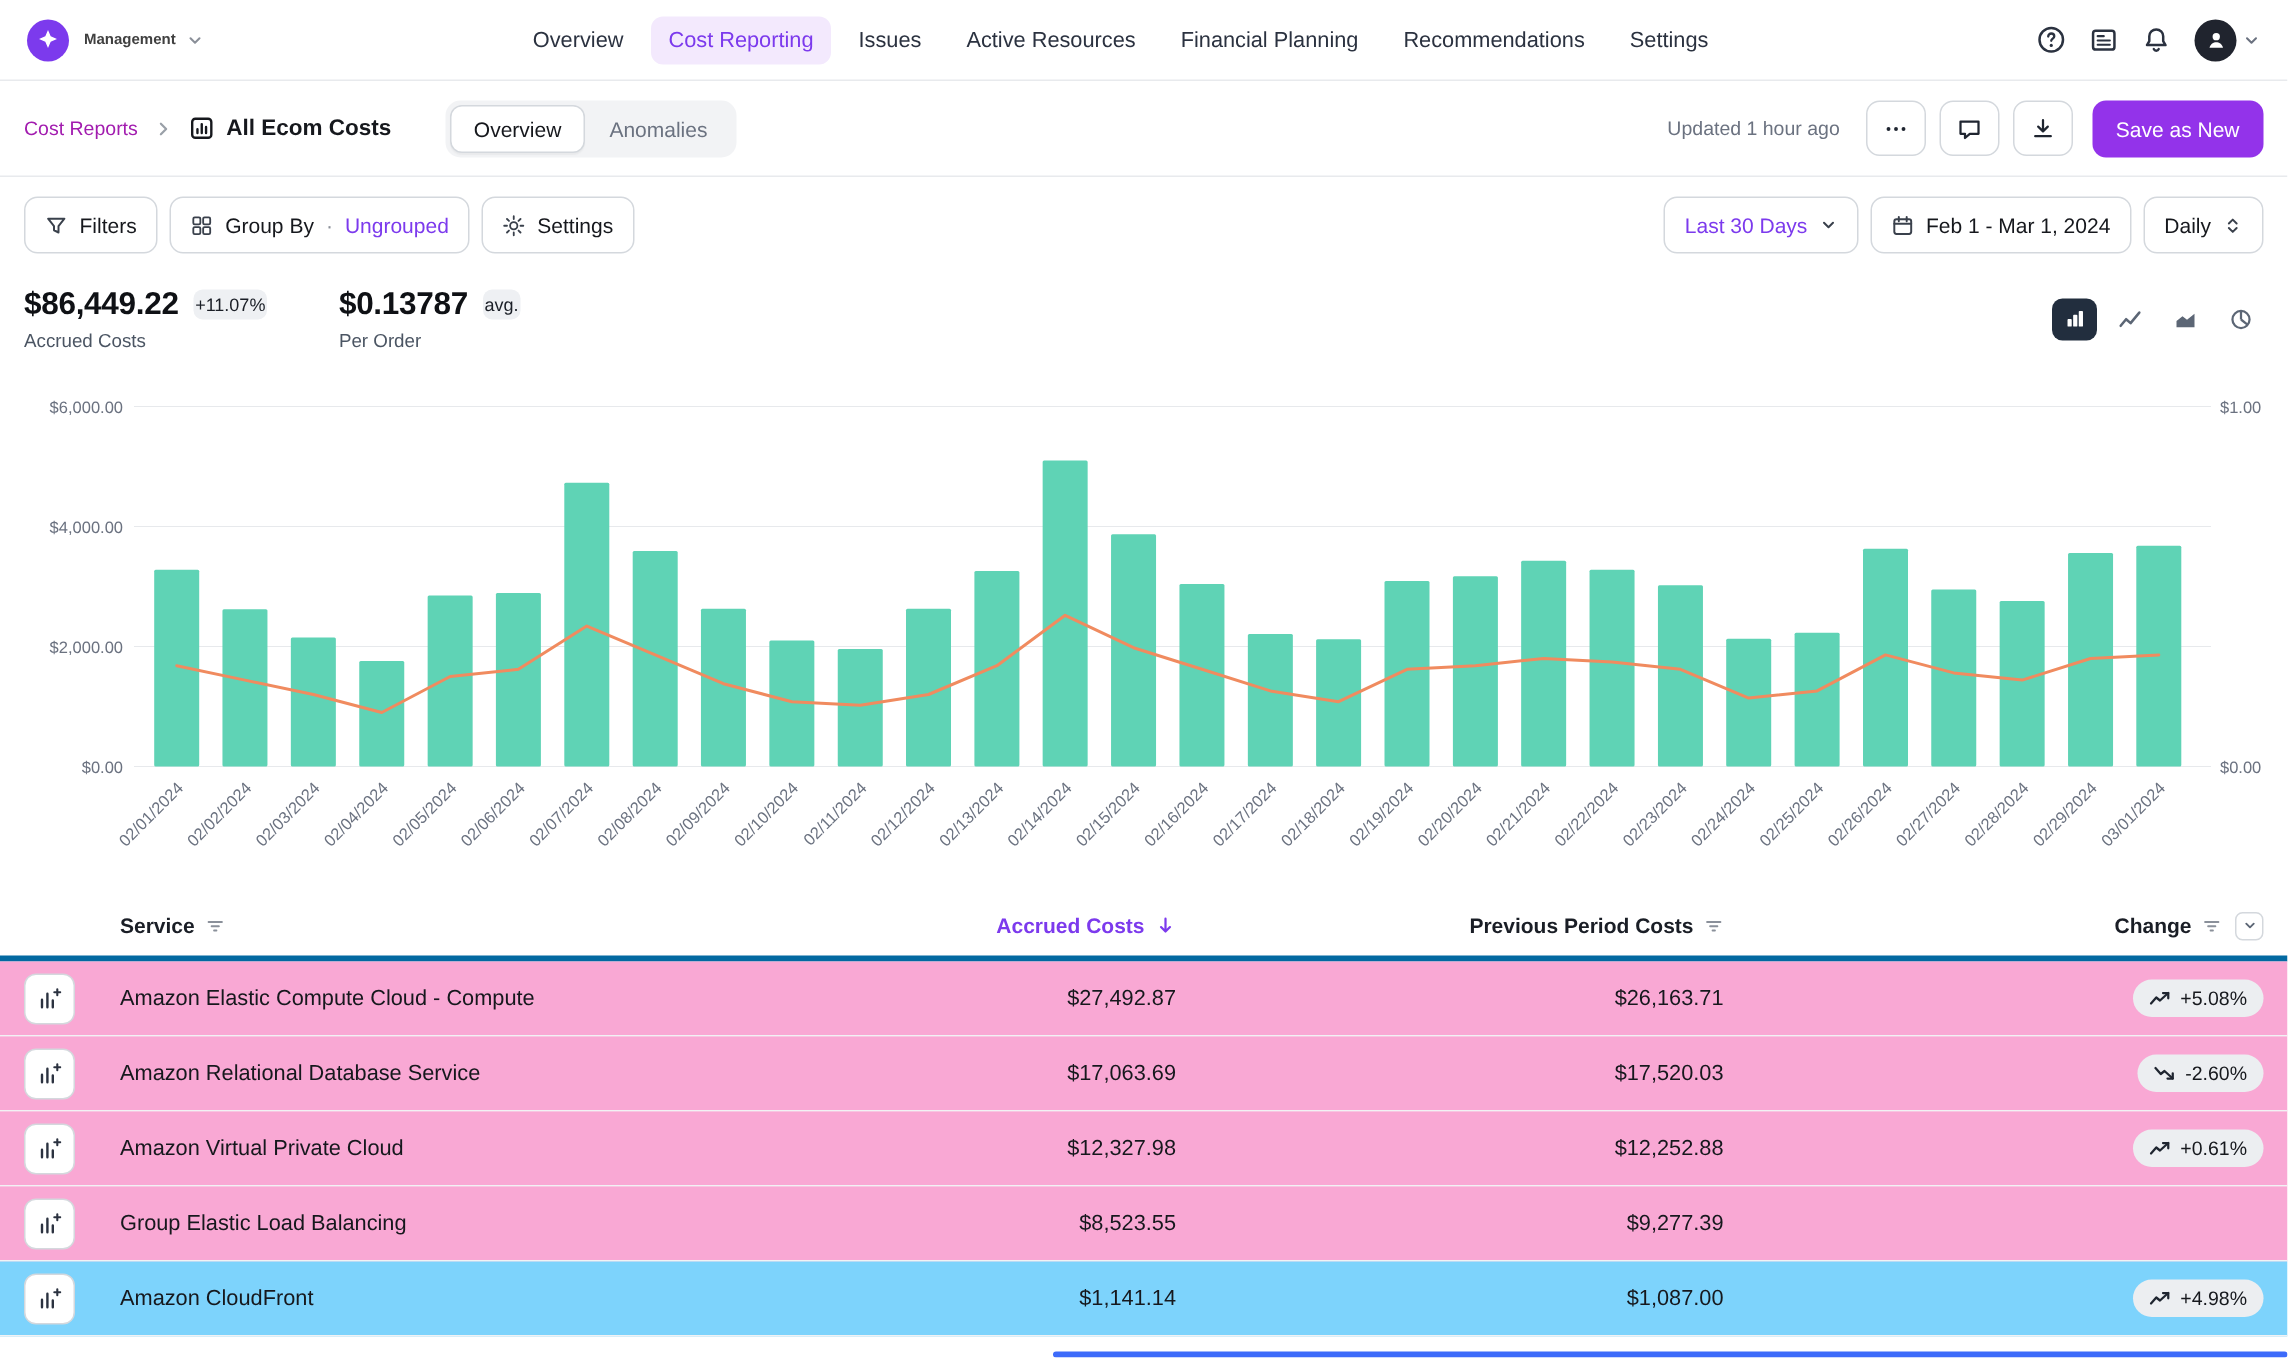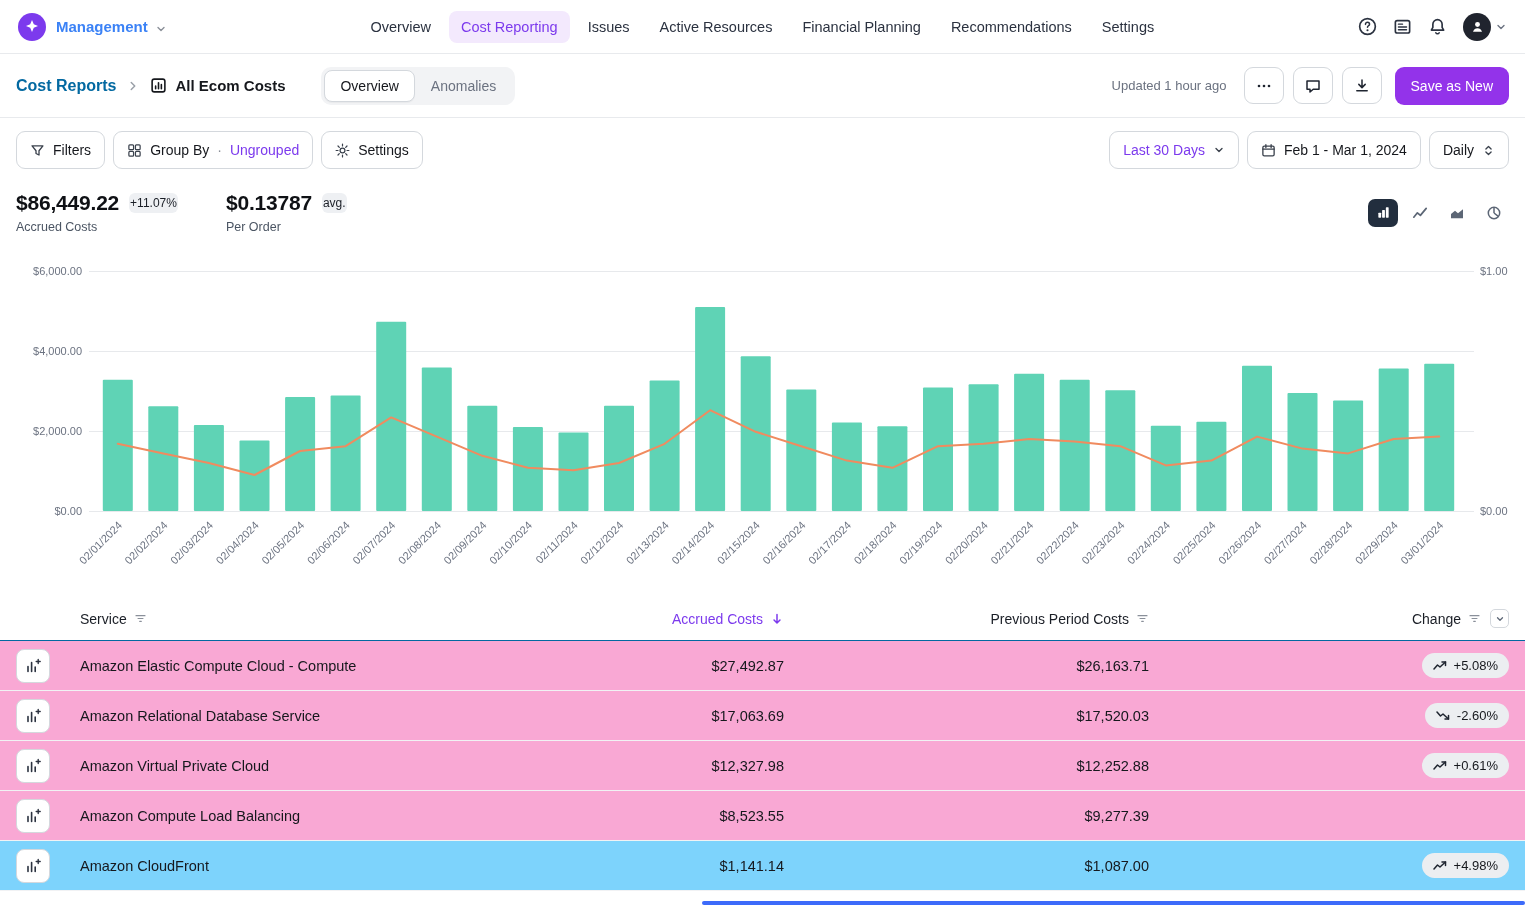--- a/index.html
+++ b/index.html
@@ -4,32 +4,32 @@
 <style>
   *{box-sizing:border-box;margin:0;padding:0}
   html,body{width:1525px;height:905px}
   body{font-family:"Liberation Sans",sans-serif;font-size:14px;color:#111827;background:#fff;overflow:hidden;position:relative}
   button{font-family:inherit;cursor:pointer}
   svg{display:block}
 
   
   .topnav{display:flex;align-items:center;height:54px;padding:0 18px;border-bottom:1px solid #e8eaed;gap:10px}
   .logo{width:28px;height:28px;border-radius:50%;background:#7c3aed;display:flex;align-items:center;justify-content:center;flex:none}
-  .workspace{display:flex;align-items:flex-end;gap:7px;background:none;border:none;font-size:15px;font-weight:700;color:#3b82f6}
+  .workspace{display:flex;align-items:center;gap:7px;background:none;border:none;font-size:10px;font-weight:700;color:#404040}
   .workspace .chev{color:#8a8f98}
   .nav-center{display:flex;align-items:center;gap:6px;margin:0 auto}
   .nav-item{padding:8px 12px;border:none;background:transparent;border-radius:8px;font-size:14.5px;color:#2b3240}
   .nav-item.active{color:#7c3aed;background:#f3e9fd;font-weight:500}
   .nav-right{display:flex;align-items:center;gap:16px}
   .plain-icon{background:none;border:none;color:#2b3240;display:flex;align-items:center;gap:4px;padding:0}
   .avatar{width:28px;height:28px;border-radius:50%;background:#20242e;display:flex;align-items:center;justify-content:center;color:#fff}
 
   
   .subheader{display:flex;align-items:center;height:64px;padding:0 16px;border-bottom:1px solid #e8eaed;gap:10px}
-  .crumb{font-size:16px;font-weight:700;color:#0369a1}
+  .crumb{font-size:13px;font-weight:400;color:#a21caf}
   .crumb-chev{color:#9aa0a8;display:flex}
   .report-title{display:flex;align-items:center;gap:8px;font-size:15px;font-weight:700;color:#16181d}
   .tabs{display:flex;align-items:center;background:#f2f3f5;border-radius:10px;padding:3px;margin-left:26px}
   .tab{padding:7px 15px;font-size:14px;color:#6b7280;border-radius:8px;border:1px solid transparent;background:transparent}
   .tab.active{background:#fff;border:1px solid #d4d8dd;color:#16181d;font-weight:500;box-shadow:0 1px 1px rgba(0,0,0,.04)}
   .subheader-right{margin-left:auto;display:flex;align-items:center;gap:9px}
   .updated{font-size:13px;color:#6b7280;margin-right:8px}
   .sq-btn{width:40px;height:37px;border:1px solid #d4d8dd;border-radius:9px;background:#fff;display:flex;align-items:center;justify-content:center;color:#1f2530}
   .save-btn{height:38px;padding:0 16px;border:none;border-radius:9px;background:#9333ea;color:#fff;font-size:14px;font-weight:500;margin-left:4px}
 
@@ -52,21 +52,21 @@
   .ct-btn{width:30px;height:28px;border:none;border-radius:7px;background:transparent;display:flex;align-items:center;justify-content:center;color:#5c6675}
   .ct-btn.active{background:#222e3e;color:#fff}
 
   
   .chart-wrap{margin-top:16px}
   .axis{font-size:11px;fill:#6b7280;font-family:"Liberation Sans",sans-serif}
 
   
   .table{}
   .thead,.trow{display:grid;grid-template-columns:64px minmax(0,1fr) 340px 365px 360px;align-items:center;padding:0 16px}
-  .thead{height:44px;border-bottom:1px solid #0369a1;font-size:14px;font-weight:400;color:#1a1e26}
+  .thead{height:44px;border-bottom:4px solid #0369a1;font-size:14px;font-weight:700;color:#1a1e26}
   .th{display:flex;align-items:center;gap:7px}
   .th.right{justify-content:flex-end}
   .th .filter-ic{color:#8a909a}
   .th.sorted{color:#7c3aed}
   .caret-box{width:19px;height:19px;border:1px solid #d4d8dd;border-radius:5px;background:#fff;display:flex;align-items:center;justify-content:center;color:#5c6675;margin-left:2px}
   .trow{height:50px;border-bottom:1px solid #f1f2f4;font-size:14.5px;color:#16181d;background:#f9a8d4}
   .trow.shaded{background:#7dd3fc}
   .row-btn{width:34px;height:34px;border:1px solid #d4d8dd;border-radius:8px;background:#fff;display:flex;align-items:center;justify-content:center;color:#2b3240}
   .cell.num{text-align:right;font-variant-numeric:tabular-nums}
   .cell.change{display:flex;justify-content:flex-end}
@@ -449,21 +449,21 @@
       </div>
       <div class="trow">
         <div class="cell">
           <button class="row-btn">
             <svg width="16" height="16" viewBox="0 0 16 16">
               <path d="M3 13.5V8.5M6.6 13.5V4.5M10.2 13.5V9" stroke="currentColor" stroke-width="1.6" stroke-linecap="round"></path>
               <path d="M11.2 3.5h4M13.2 1.5v4" stroke="currentColor" stroke-width="1.4" stroke-linecap="round"></path>
             </svg>
           </button>
         </div>
-        <div class="cell">Amazon Compute Load Balancing</div>
+        <div class="cell">Group Elastic Load Balancing</div>
         <div class="cell num">$8,523.55</div>
         <div class="cell num">$9,277.39</div>
       </div>
       <div class="trow shaded">
         <div class="cell">
           <button class="row-btn">
             <svg width="16" height="16" viewBox="0 0 16 16">
               <path d="M3 13.5V8.5M6.6 13.5V4.5M10.2 13.5V9" stroke="currentColor" stroke-width="1.6" stroke-linecap="round"></path>
               <path d="M11.2 3.5h4M13.2 1.5v4" stroke="currentColor" stroke-width="1.4" stroke-linecap="round"></path>
             </svg>

